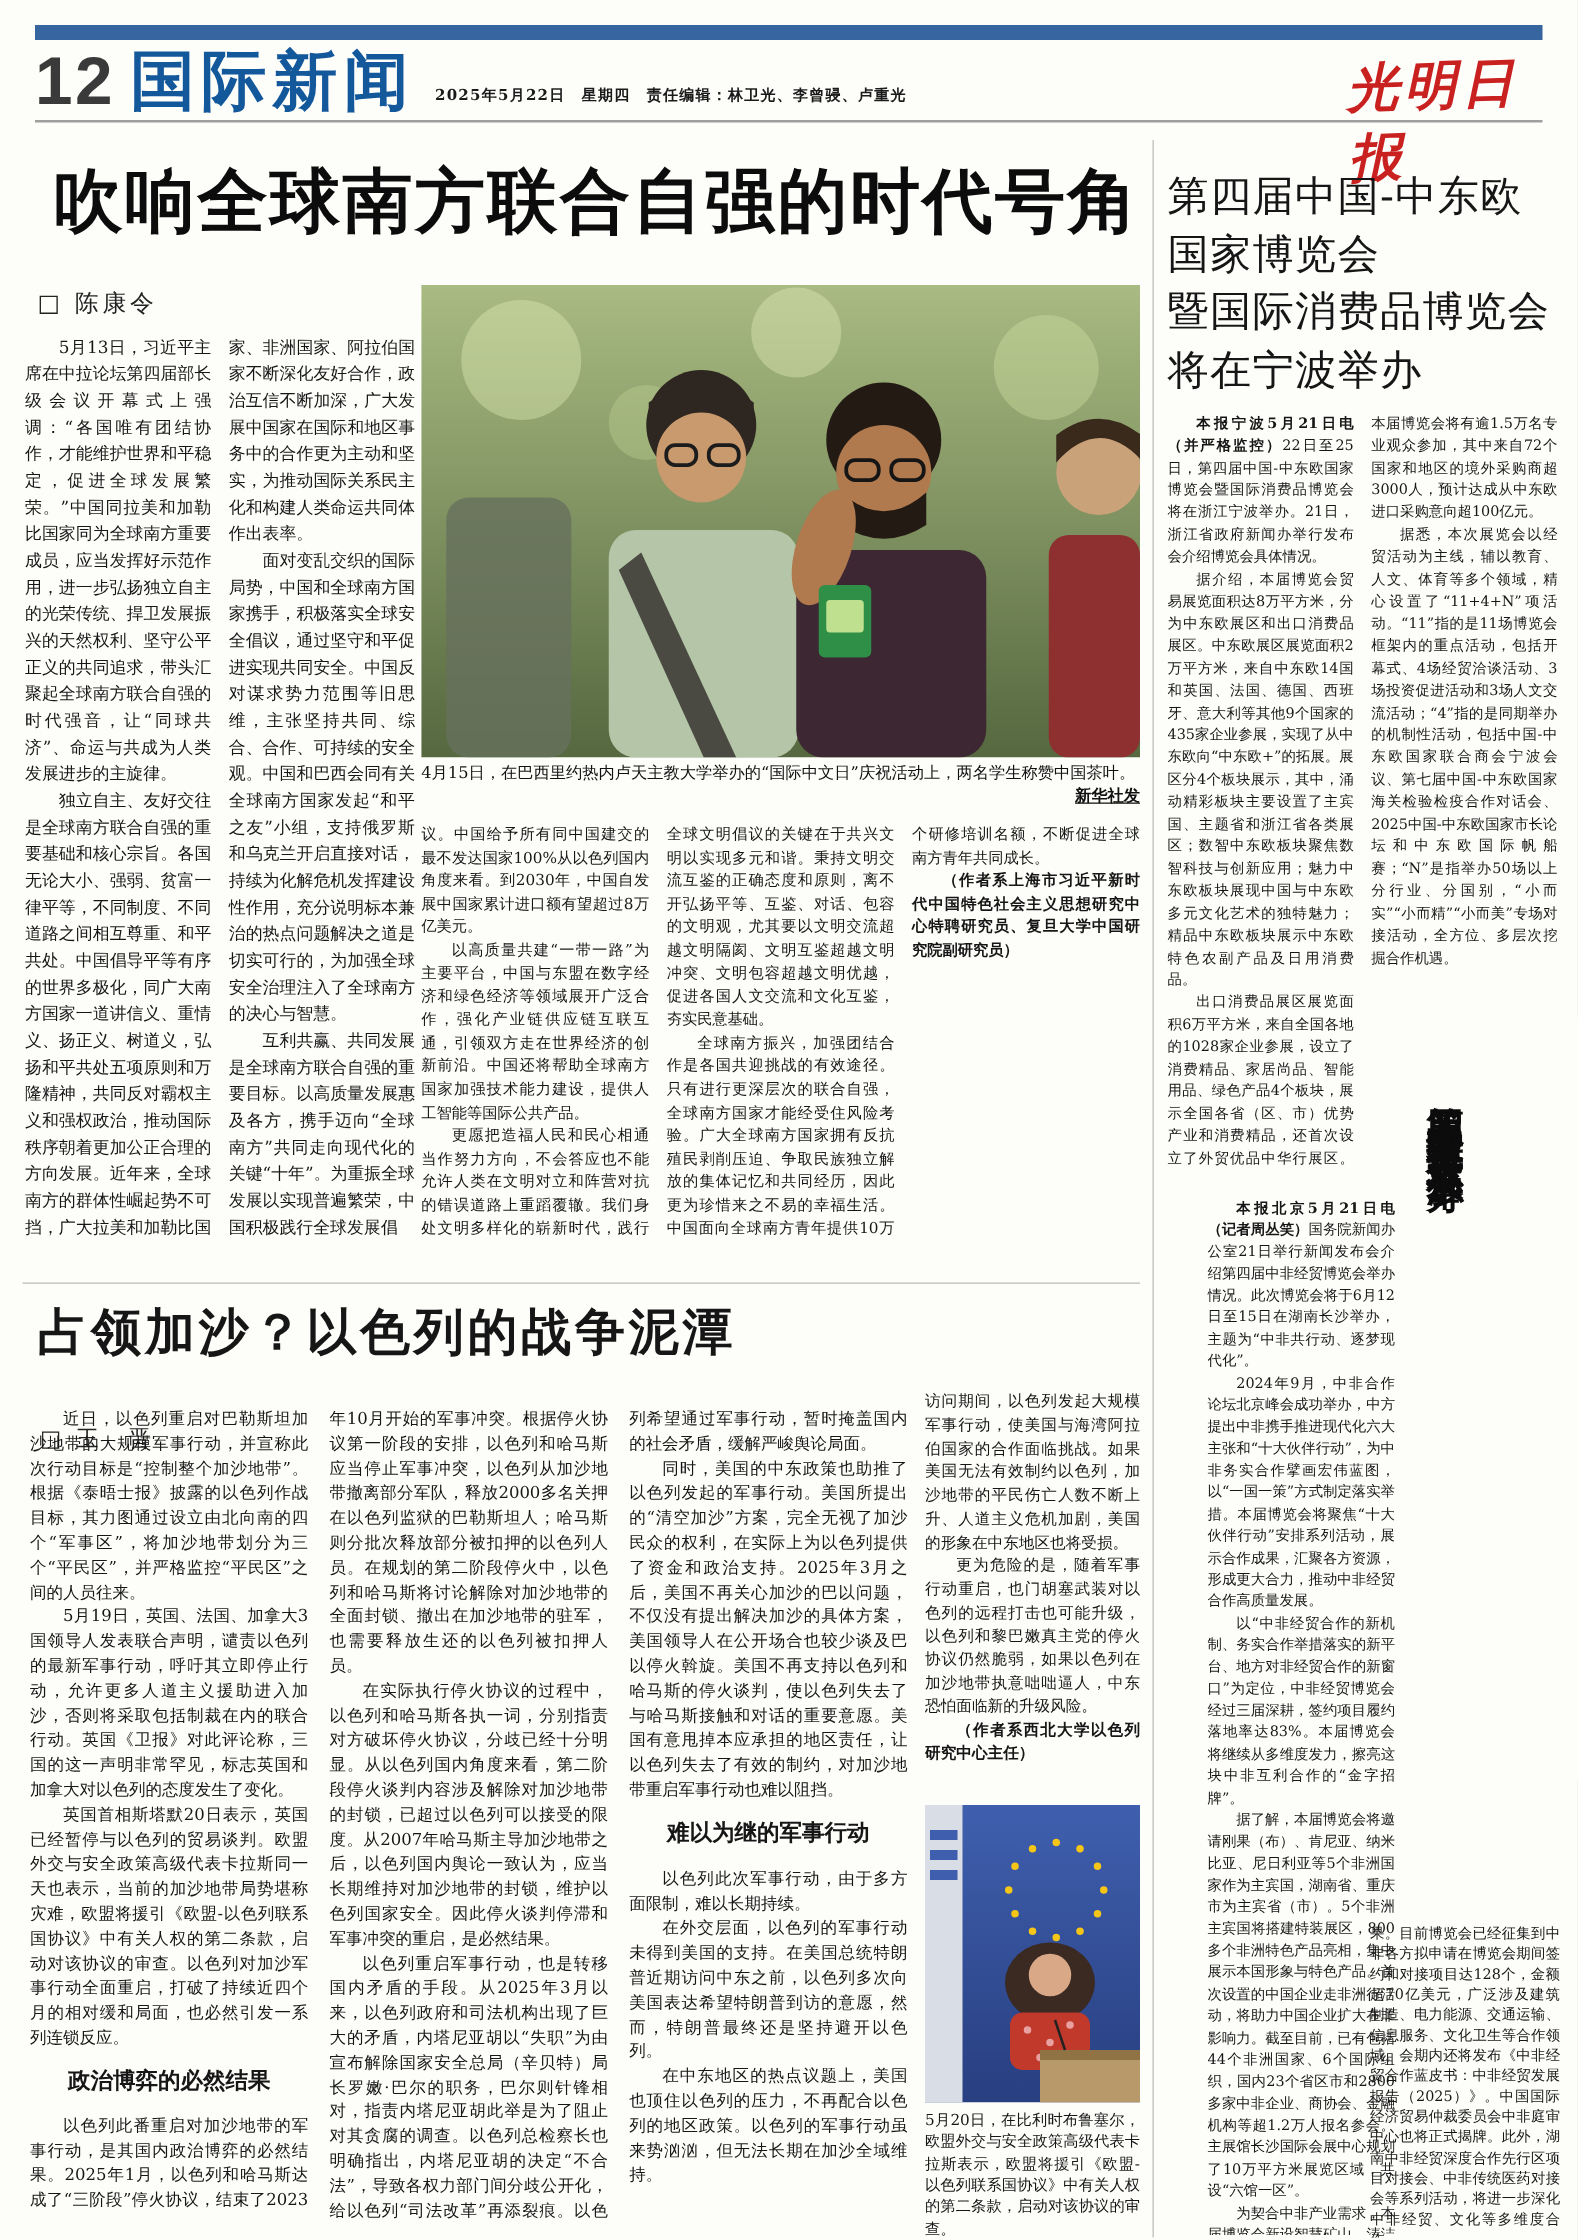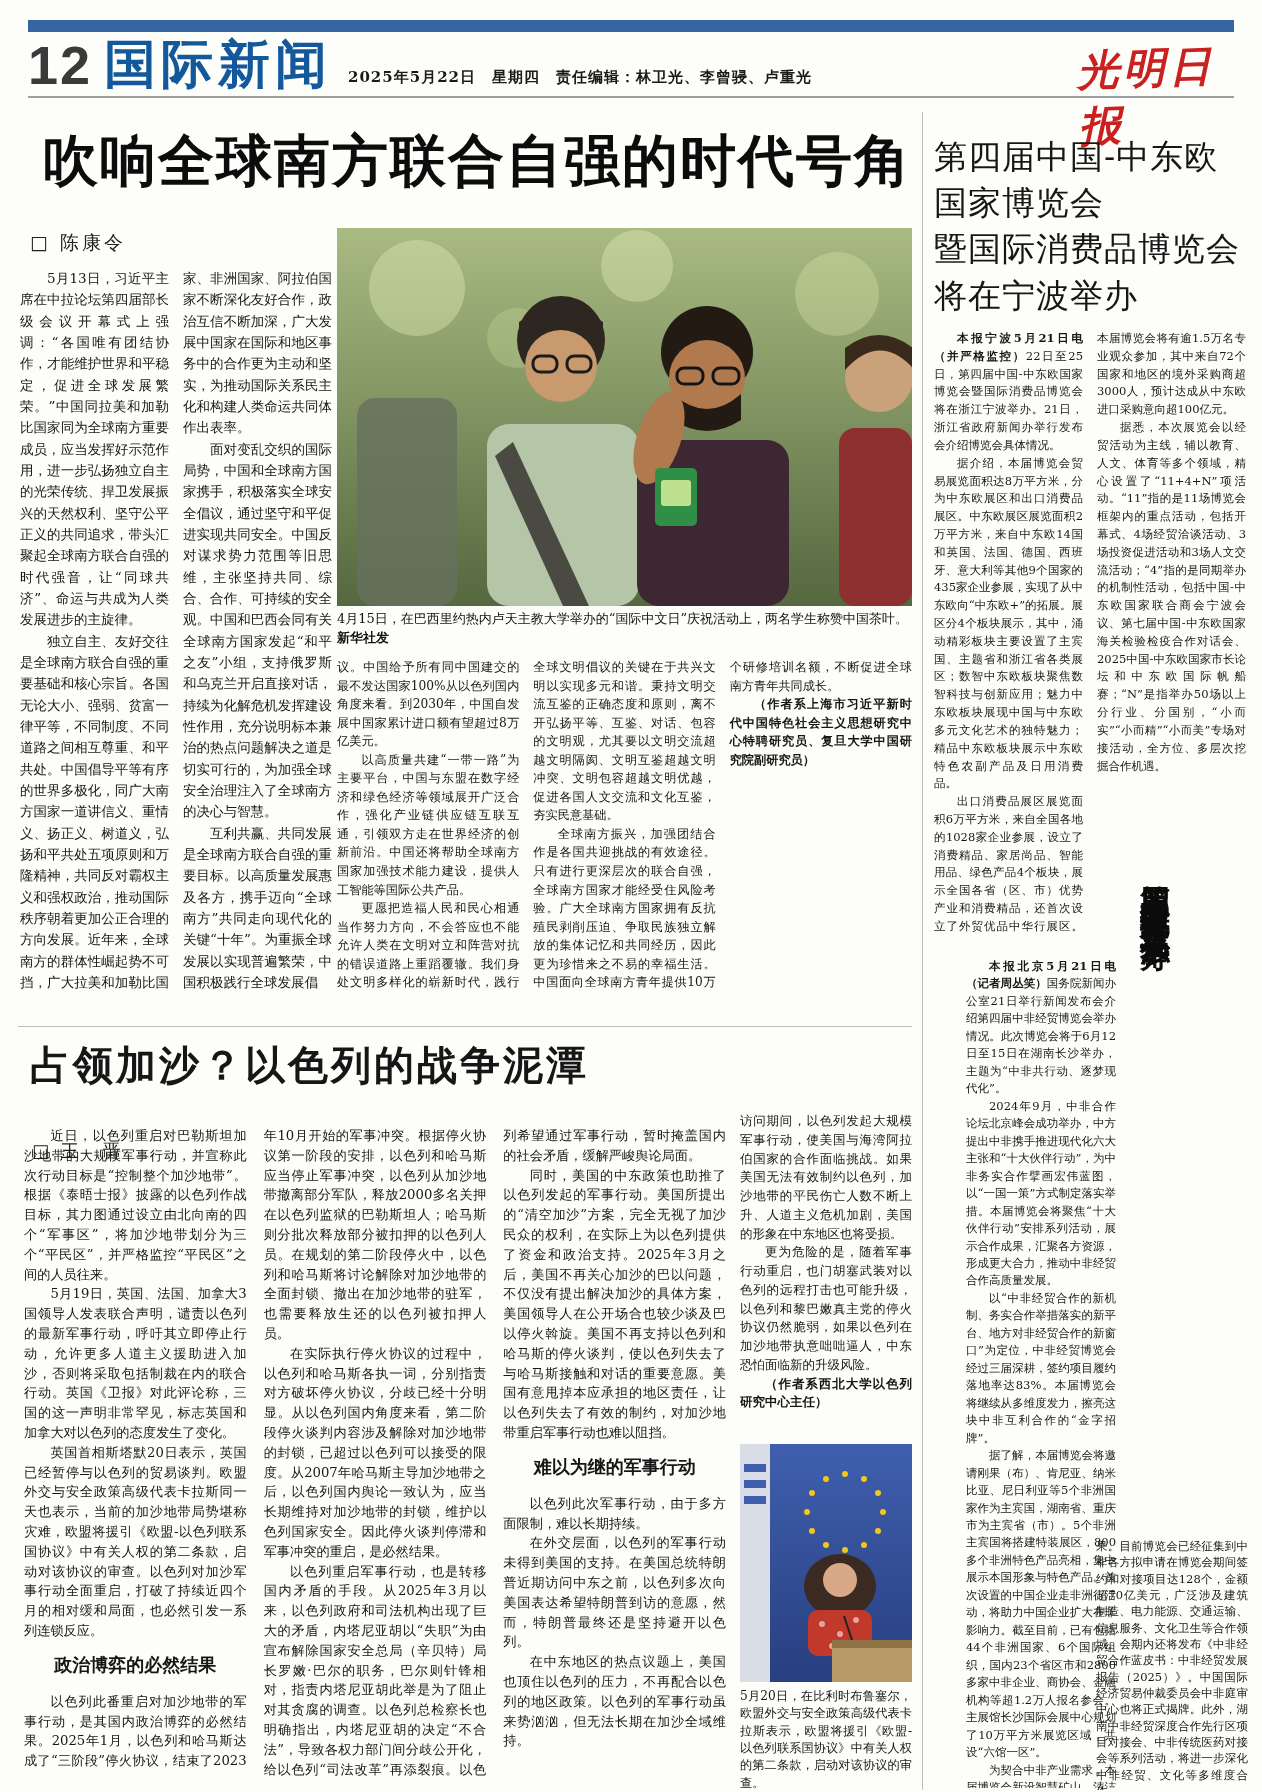--- a/index.html
+++ b/index.html
@@ -5,42 +5,42 @@
   html,body{margin:0;padding:0;background:#e8e8e4;}
   #page{position:relative;width:1262px;height:1792px;background:#fdfdfa;overflow:hidden;
         font-family:"DejaVu Serif","Liberation Serif",serif;color:#161616;padding-left:36px;}
   .abs{position:absolute;}
   
   #topbar{left:28px;top:20px;width:1206px;height:12px;background:#36659f;}
   #pagenum{left:28px;top:34px;font-family:"Liberation Sans","DejaVu Sans",sans-serif;
            font-size:54px;font-weight:bold;color:#3a3a3a;letter-spacing:2px;}
   #sectiontitle{left:104px;top:30px;font-family:"Liberation Sans","DejaVu Sans",sans-serif;
            font-size:52px;font-weight:900;color:#14589c;letter-spacing:5px;}
-  #dateline{left:348px;top:68px;font-size:15px;font-weight:bold;color:#1a1a1a;letter-spacing:1px;}
+  #dateline{left:348px;top:68px;font-size:12px;font-weight:bold;color:#1a1a1a;letter-spacing:1px;}
   #masthead{left:1078px;top:40px;width:170px;font-size:42px;font-weight:bold;font-style:italic;
            color:#c92020;letter-spacing:4px;transform:rotate(-2deg);}
   #headrule{left:28px;top:96px;width:1206px;height:2px;background:#9f9f9f;}
   
   #main-headline{left:18px;top:112px;width:894px;text-align:center;font-size:56px;font-weight:900;
            letter-spacing:2px;color:#0c0c0c;}
   .byline{font-size:19px;color:#222;letter-spacing:3px;}
   #main-byline{left:30px;top:230px;}
   .flow{column-fill:auto;text-align:justify;overflow:hidden;}
   .para{margin:0;text-indent:2em;}
   .para.cont{text-indent:0;}
   .para.attr{font-weight:bold;text-indent:2em;}
   .sub{font-family:Liberation Mono, monospace;font-size:18px;font-weight:900;
        text-align:center;margin:12px 0;text-indent:0;}
   #lead-block{left:20px;top:268px;width:312px;height:745px;column-count:2;column-gap:14px;
        font-size:13.5px;line-height:1.58;}
   #small-block{left:337px;top:658px;width:575px;height:352px;column-count:3;column-gap:14px;
        font-size:12.2px;line-height:1.52;}
   #photo1{left:337px;top:228px;width:575px;height:378px;}
   #caption1{left:337px;top:610px;width:575px;font-size:13px;line-height:1.45;color:#111;}
-  #caption1 .credit,#caption2 .credit{display:block;font-weight:bold;}
+  #caption1 .credit,#caption2 .credit{display:block;text-align:right;font-weight:bold;text-decoration:underline;}
   #mid-rule{left:18px;top:1026px;width:894px;height:1px;background:#bbb;}
   
   #gaza-headline{left:30px;top:1038px;font-size:40px;font-weight:900;letter-spacing:3px;}
   #gaza-byline{left:32px;top:1139px;font-size:18px;}
   #gaza-block{left:24px;top:1126px;width:702px;height:660px;column-count:3;column-gap:17px;
        font-size:13.2px;line-height:1.5;}
   #gaza-side{left:740px;top:1112px;width:172px;height:326px;font-size:12.5px;line-height:1.5;
        text-align:justify;overflow:hidden;}
   #photo2{left:740px;top:1444px;width:172px;height:238px;}
   #caption2{left:740px;top:1688px;width:172px;font-size:12.2px;line-height:1.42;text-align:justify;}

